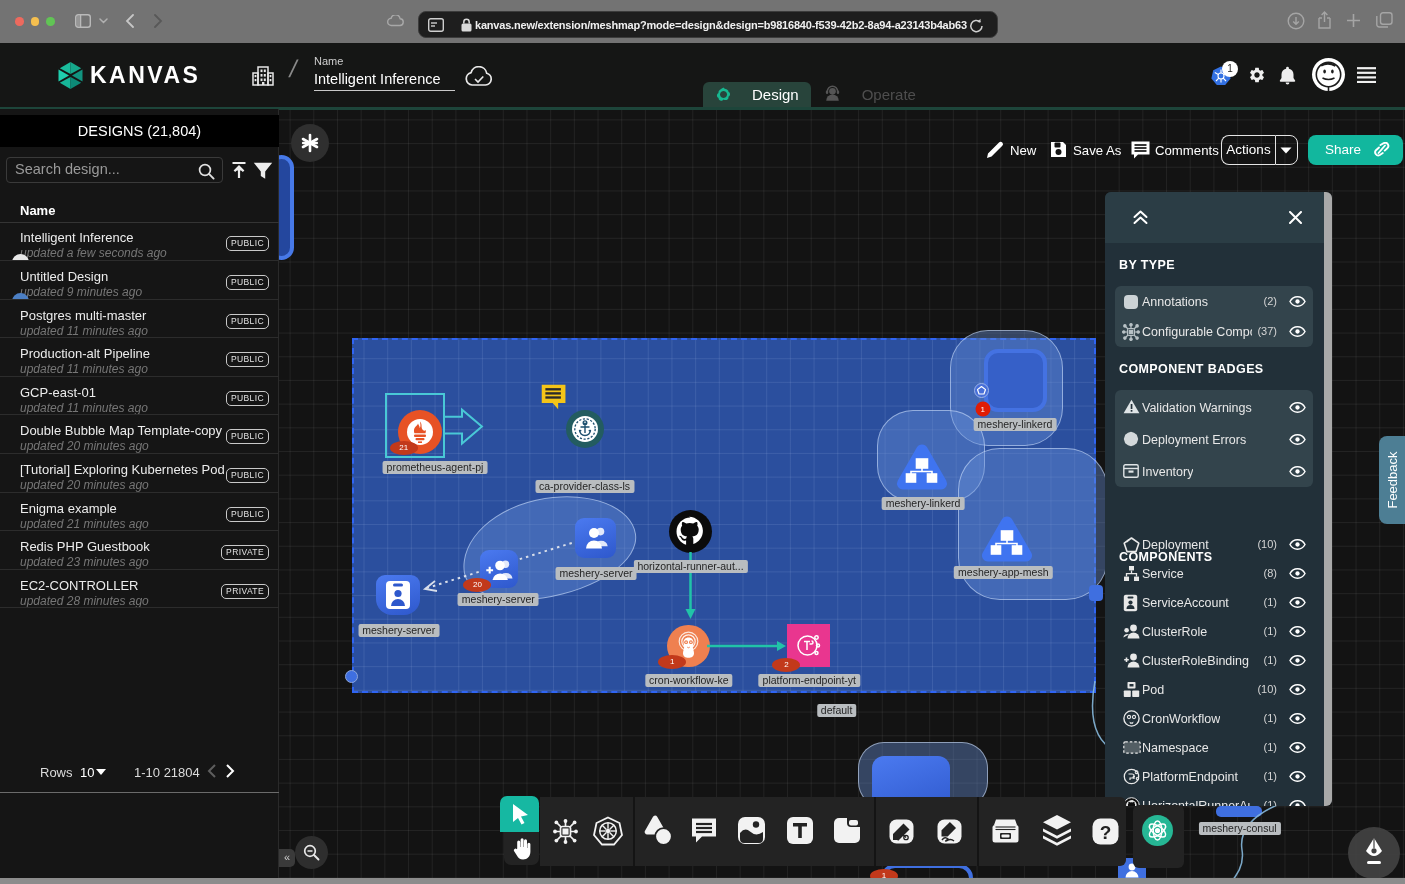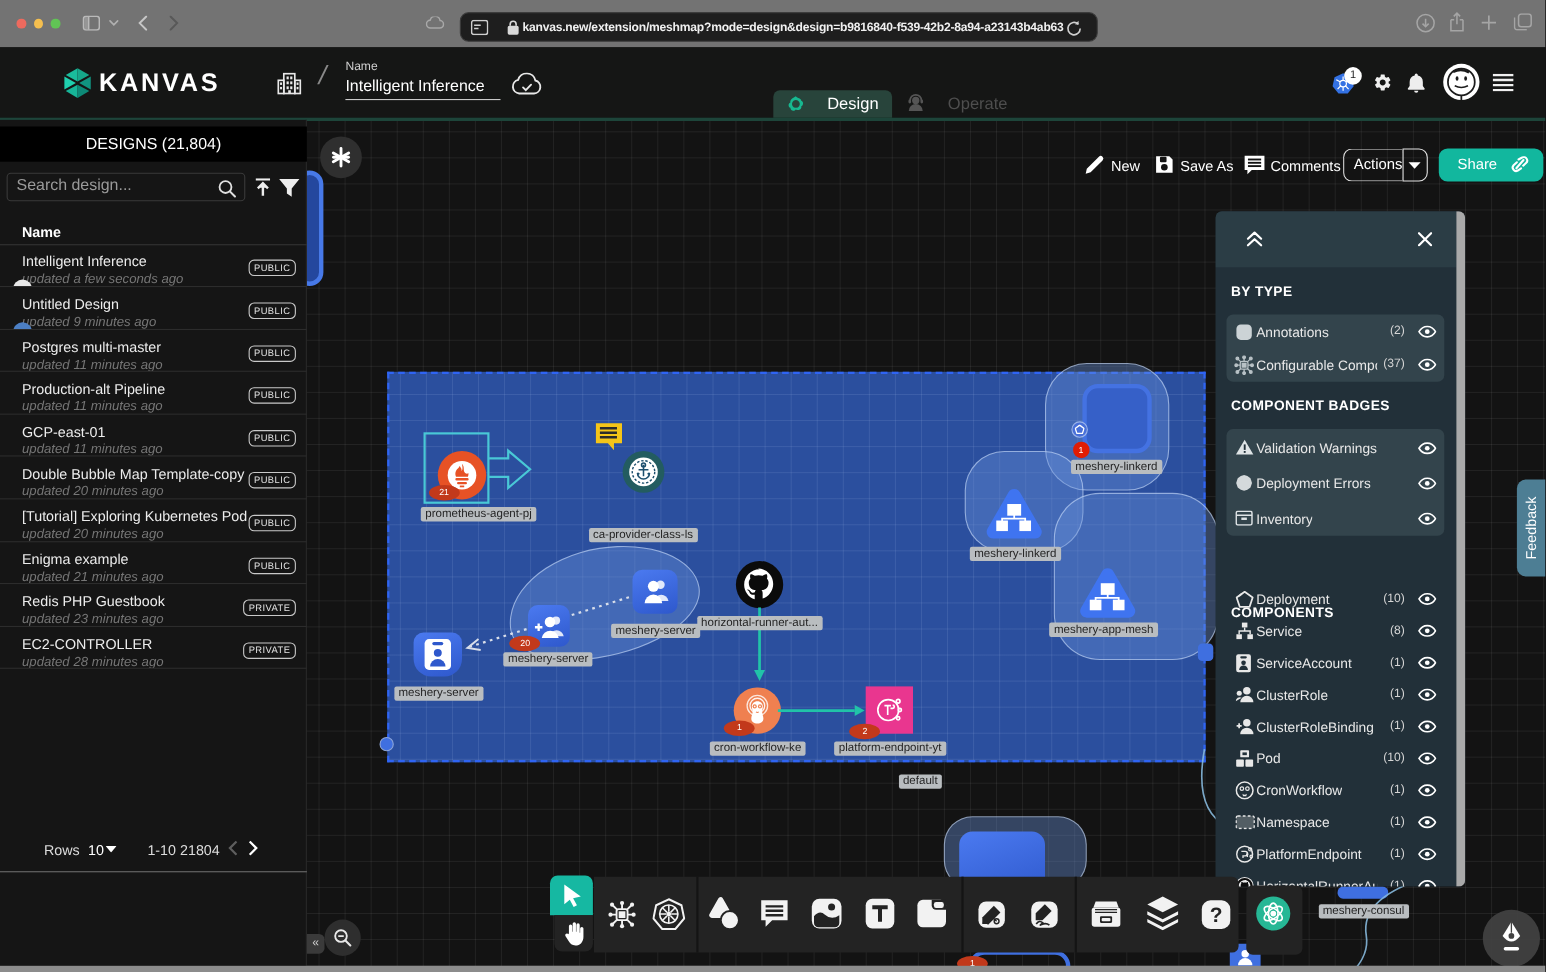--- a/index.html
+++ b/index.html
@@ -90,21 +90,21 @@
     <div class="abs" style="left:794px;top:34px;font-size:13.2px;color:#fff;">Save As</div>
     <svg class="abs" style="left:851px;top:31px;" width="21" height="20" viewBox="0 0 21 20">
         <path d="M1.5 1.5 H19.5 V14.5 H8 L4 18.5 V14.5 H1.5 Z" fill="#fff"></path>
         <g stroke="#131313" stroke-width="1.7">
           <line x1="4.5" y1="5" x2="16.5" y2="5"></line>
           <line x1="4.5" y1="8" x2="16.5" y2="8"></line>
           <line x1="4.5" y1="11" x2="16.5" y2="11"></line>
         </g>
       </svg>
     <div class="abs" style="left:876px;top:34px;font-size:13.2px;color:#fff;">Comments</div>
-    <div class="abs" style="left:942px;top:26px;width:54px;height:30px;border:1px solid #e4e4e4;border-radius:8px 0 0 8px;border-right:none;color:#fff;font-size:13.5px;line-height:28px;text-align:right;">Actions</div>
+    <div class="abs" style="left:942px;top:26px;width:54px;height:30px;border:1px solid #e4e4e4;border-radius:8px 0 0 8px;border-right:none;color:#fff;font-size:13.5px;line-height:28px;text-align:center;">Actions</div>
     <div class="abs" style="left:996px;top:26px;width:23px;height:30px;border:1px solid #e4e4e4;border-radius:0 8px 8px 0;"></div>
     <svg class="abs" style="left:1001px;top:38px;" width="12" height="7" viewBox="0 0 12 7">
         <path d="M0.5 0.5 H11.5 L6 6.5 Z" fill="#fff"></path>
       </svg>
     <div class="abs" style="left:1029px;top:26px;width:95px;height:30px;background:#12b79e;border-radius:8px;color:#fff;font-size:13.5px;line-height:30px;"><span style="margin-left:17px;">Share</span>
       <svg class="abs" style="left:62px;top:7px;" width="20" height="16" viewBox="0 0 20 16">
           <g stroke="#fff" stroke-width="1.9" fill="none" stroke-linecap="round">
             <path d="M8.5 11 L15 3.5"></path>
             <path d="M10.5 3 l3.2 -1.8 a3.1 3.1 0 0 1 3.6 5 l-2.6 2.4"></path>
             <path d="M9 5.5 L6 8.2 a3.1 3.1 0 0 0 3.8 4.8 l3 -2"></path>

